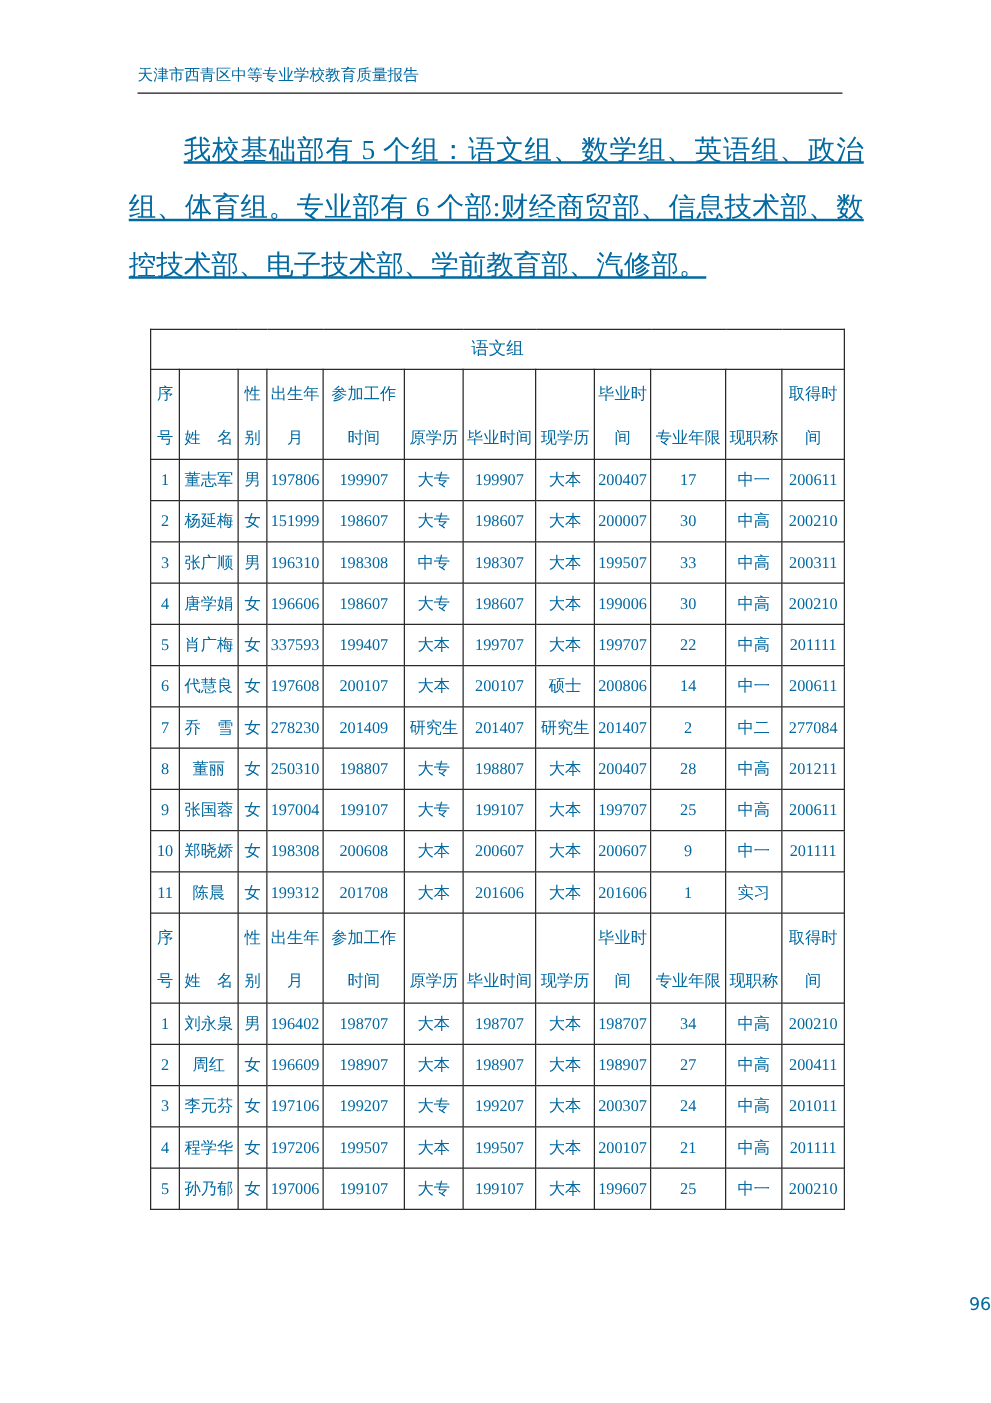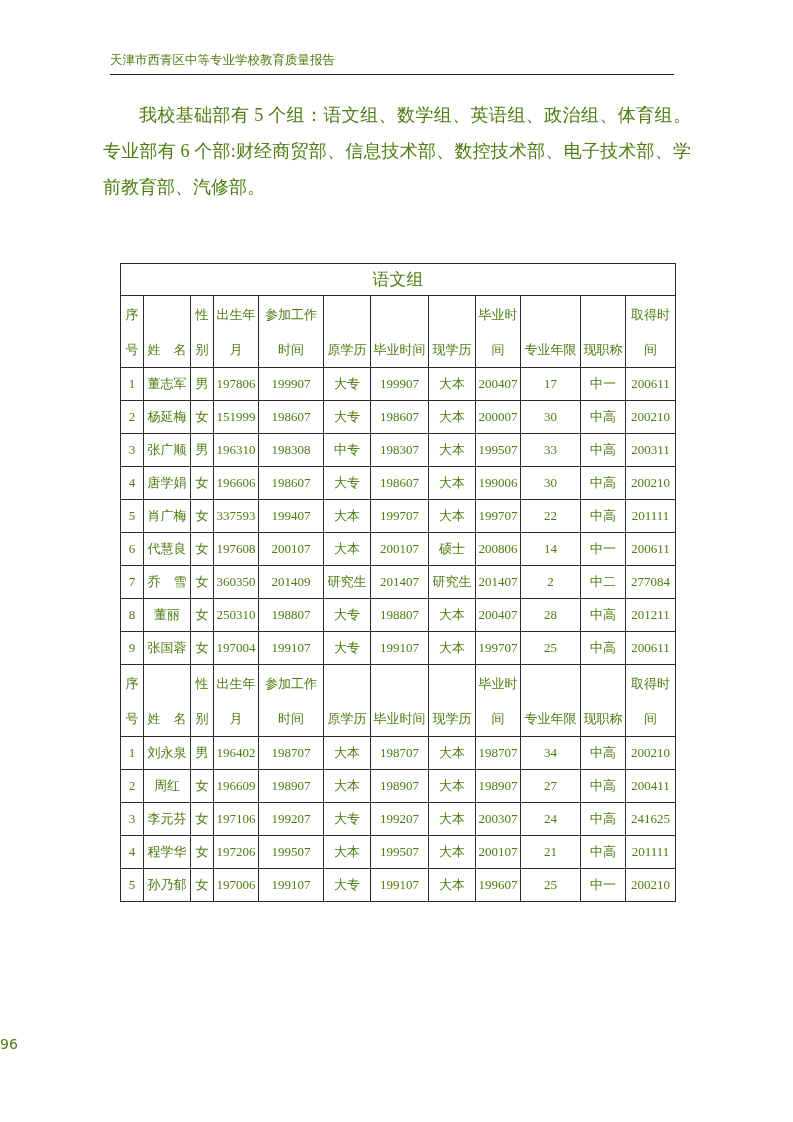--- a/index.html
+++ b/index.html
@@ -1,63 +1,64 @@
 <!DOCTYPE html>
 <html><head>
 <meta charset="utf-8">
 <style>
   html, body { margin: 0; padding: 0; background: #ffffff; }
   .page {
     position: relative;
     width: 793px;
     height: 1122px;
     background: #ffffff;
-    color: #4d7c0f;
+    color: #0369a1;
     font-family: "Liberation Serif", "DejaVu Serif", serif;
     overflow: hidden;
   }
   .doc-header {
     position: absolute;
     left: 110px;
     top: 52px;
     width: 564px;
     font-size: 12.5px;
     line-height: 16px;
     padding-bottom: 6px;
     border-bottom: 1.5px solid #1a1a1a;
   }
   .body-paragraph {
     position: absolute;
     left: 103px;
     top: 97px;
     width: 588px;
     margin: 0;
-    font-size: 18px;
-    line-height: 36px;
+    font-size: 22px;
+    line-height: 46px;
     text-align: justify;
     text-indent: 2em;
+    text-decoration: underline;
   }
   table.teachers-table {
     position: absolute;
     left: 120px;
     top: 263px;
     width: 555px;
     border-collapse: collapse;
     table-layout: fixed;
     font-size: 13px;
   }
   .teachers-table td {
     border: 1px solid #2a2a2a;
     padding: 0 2px;
     text-align: center;
     overflow: hidden;
   }
   .teachers-table td.group-cell {
     height: 31px;
-    font-size: 17px;
+    font-size: 14px;
     line-height: 31px;
   }
   .teachers-table td.head-cell {
     height: 71px;
     vertical-align: bottom;
     line-height: 35px;
     white-space: pre-line;
     font-size: 13px;
   }
   .teachers-table td.data-cell {
@@ -75,21 +76,21 @@
   col.c7 { width: 47px; }
   col.c8 { width: 45px; }
   col.c9 { width: 60px; }
   col.c10 { width: 45px; }
   col.c11 { width: 50px; }
   .page-footer {
     position: absolute;
     left: 0;
     top: 1036px;
     width: 100%;
-    text-align: left;
+    text-align: right;
     font-family: "DejaVu Sans", "Liberation Sans", sans-serif;
     font-size: 14px;
   }
 </style>
 </head>
 <body>
 
 <div class="page">
 
   <div class="doc-header">
@@ -218,21 +219,21 @@
           <td class="data-cell">硕士</td>
           <td class="data-cell">200806</td>
           <td class="data-cell">14</td>
           <td class="data-cell">中一</td>
           <td class="data-cell">200611</td>
         </tr>
         <tr>
           <td class="data-cell">7</td>
           <td class="data-cell">乔　雪</td>
           <td class="data-cell">女</td>
-          <td class="data-cell">360350</td>
+          <td class="data-cell">278230</td>
           <td class="data-cell">201409</td>
           <td class="data-cell">研究生</td>
           <td class="data-cell">201407</td>
           <td class="data-cell">研究生</td>
           <td class="data-cell">201407</td>
           <td class="data-cell">2</td>
           <td class="data-cell">中二</td>
           <td class="data-cell">277084</td>
         </tr>
         <tr>
@@ -255,20 +256,48 @@
           <td class="data-cell">女</td>
           <td class="data-cell">197004</td>
           <td class="data-cell">199107</td>
           <td class="data-cell">大专</td>
           <td class="data-cell">199107</td>
           <td class="data-cell">大本</td>
           <td class="data-cell">199707</td>
           <td class="data-cell">25</td>
           <td class="data-cell">中高</td>
           <td class="data-cell">200611</td>
+        </tr>
+        <tr>
+          <td class="data-cell">10</td>
+          <td class="data-cell">郑晓娇</td>
+          <td class="data-cell">女</td>
+          <td class="data-cell">198308</td>
+          <td class="data-cell">200608</td>
+          <td class="data-cell">大本</td>
+          <td class="data-cell">200607</td>
+          <td class="data-cell">大本</td>
+          <td class="data-cell">200607</td>
+          <td class="data-cell">9</td>
+          <td class="data-cell">中一</td>
+          <td class="data-cell">201111</td>
+        </tr>
+        <tr>
+          <td class="data-cell">11</td>
+          <td class="data-cell">陈晨</td>
+          <td class="data-cell">女</td>
+          <td class="data-cell">199312</td>
+          <td class="data-cell">201708</td>
+          <td class="data-cell">大本</td>
+          <td class="data-cell">201606</td>
+          <td class="data-cell">大本</td>
+          <td class="data-cell">201606</td>
+          <td class="data-cell">1</td>
+          <td class="data-cell">实习</td>
+          <td class="data-cell"></td>
         </tr>
         <tr>
           <td class="head-cell">序
 号</td>
           <td class="head-cell">姓　名</td>
           <td class="head-cell">性
 别</td>
           <td class="head-cell">出生年
 月</td>
           <td class="head-cell">参加工作
@@ -316,21 +345,21 @@
           <td class="data-cell">李元芬</td>
           <td class="data-cell">女</td>
           <td class="data-cell">197106</td>
           <td class="data-cell">199207</td>
           <td class="data-cell">大专</td>
           <td class="data-cell">199207</td>
           <td class="data-cell">大本</td>
           <td class="data-cell">200307</td>
           <td class="data-cell">24</td>
           <td class="data-cell">中高</td>
-          <td class="data-cell">241625</td>
+          <td class="data-cell">201011</td>
         </tr>
         <tr>
           <td class="data-cell">4</td>
           <td class="data-cell">程学华</td>
           <td class="data-cell">女</td>
           <td class="data-cell">197206</td>
           <td class="data-cell">199507</td>
           <td class="data-cell">大本</td>
           <td class="data-cell">199507</td>
           <td class="data-cell">大本</td>

